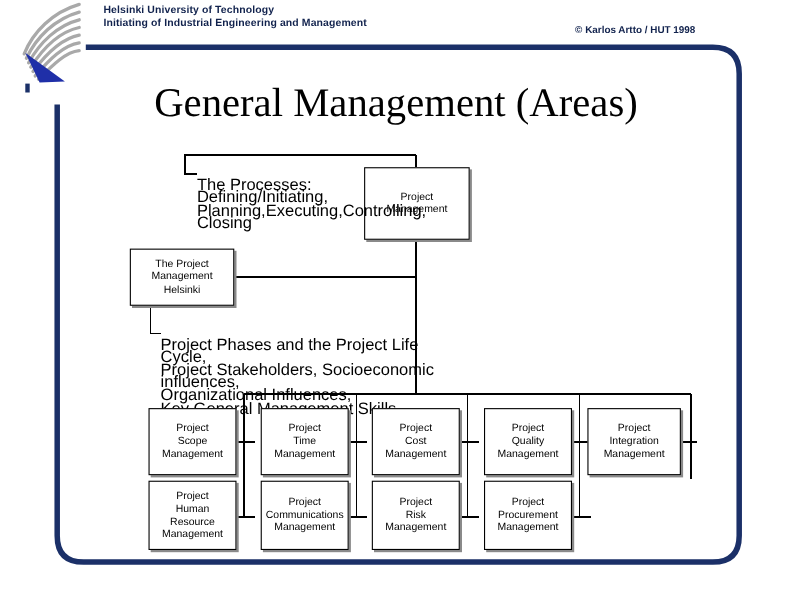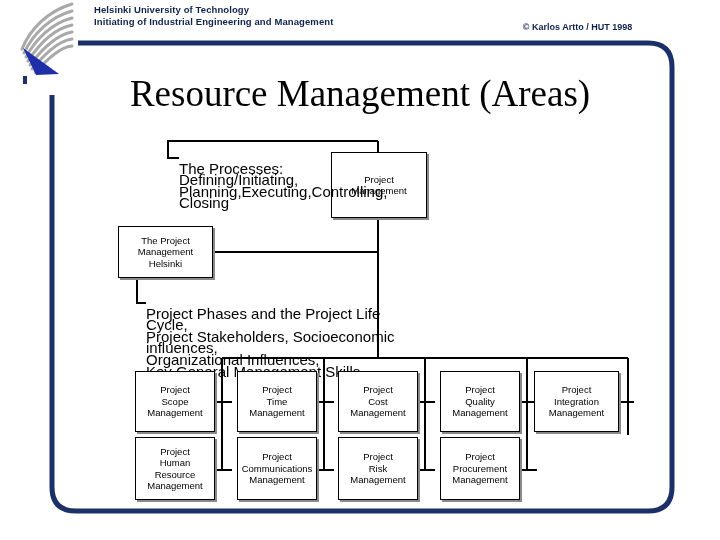--- a/index.html
+++ b/index.html
@@ -96,21 +96,21 @@
     <path d="M9 46 L 45 72 L 22 73 Z" fill="#1f2fa8"></path>
     <rect x="9" y="74" width="4" height="9" fill="#1b3068"></rect>
   </svg>
 
   <div class="hdr">
     <div>Helsinki University of Technology</div>
     <div>Initiating of Industrial Engineering and Management</div>
   </div>
   <div class="copy">© Karlos Artto / HUT 1998</div>
 
-  <div class="title">Resource Management (Areas)</div>
+  <div class="title">General Management (Areas)</div>
 
   <div id="diagram">
 
     <svg class="wires" viewBox="0 0 720 540">
       <g stroke="#000000" stroke-width="1.3" fill="none" shape-rendering="crispEdges">
 
         <path d="M 378 141 L 168 141 L 168 158 L 179 158"></path>
 
         <path d="M 378 141 L 378 152"></path>
         <path d="M 378 218 L 378 358"></path>

